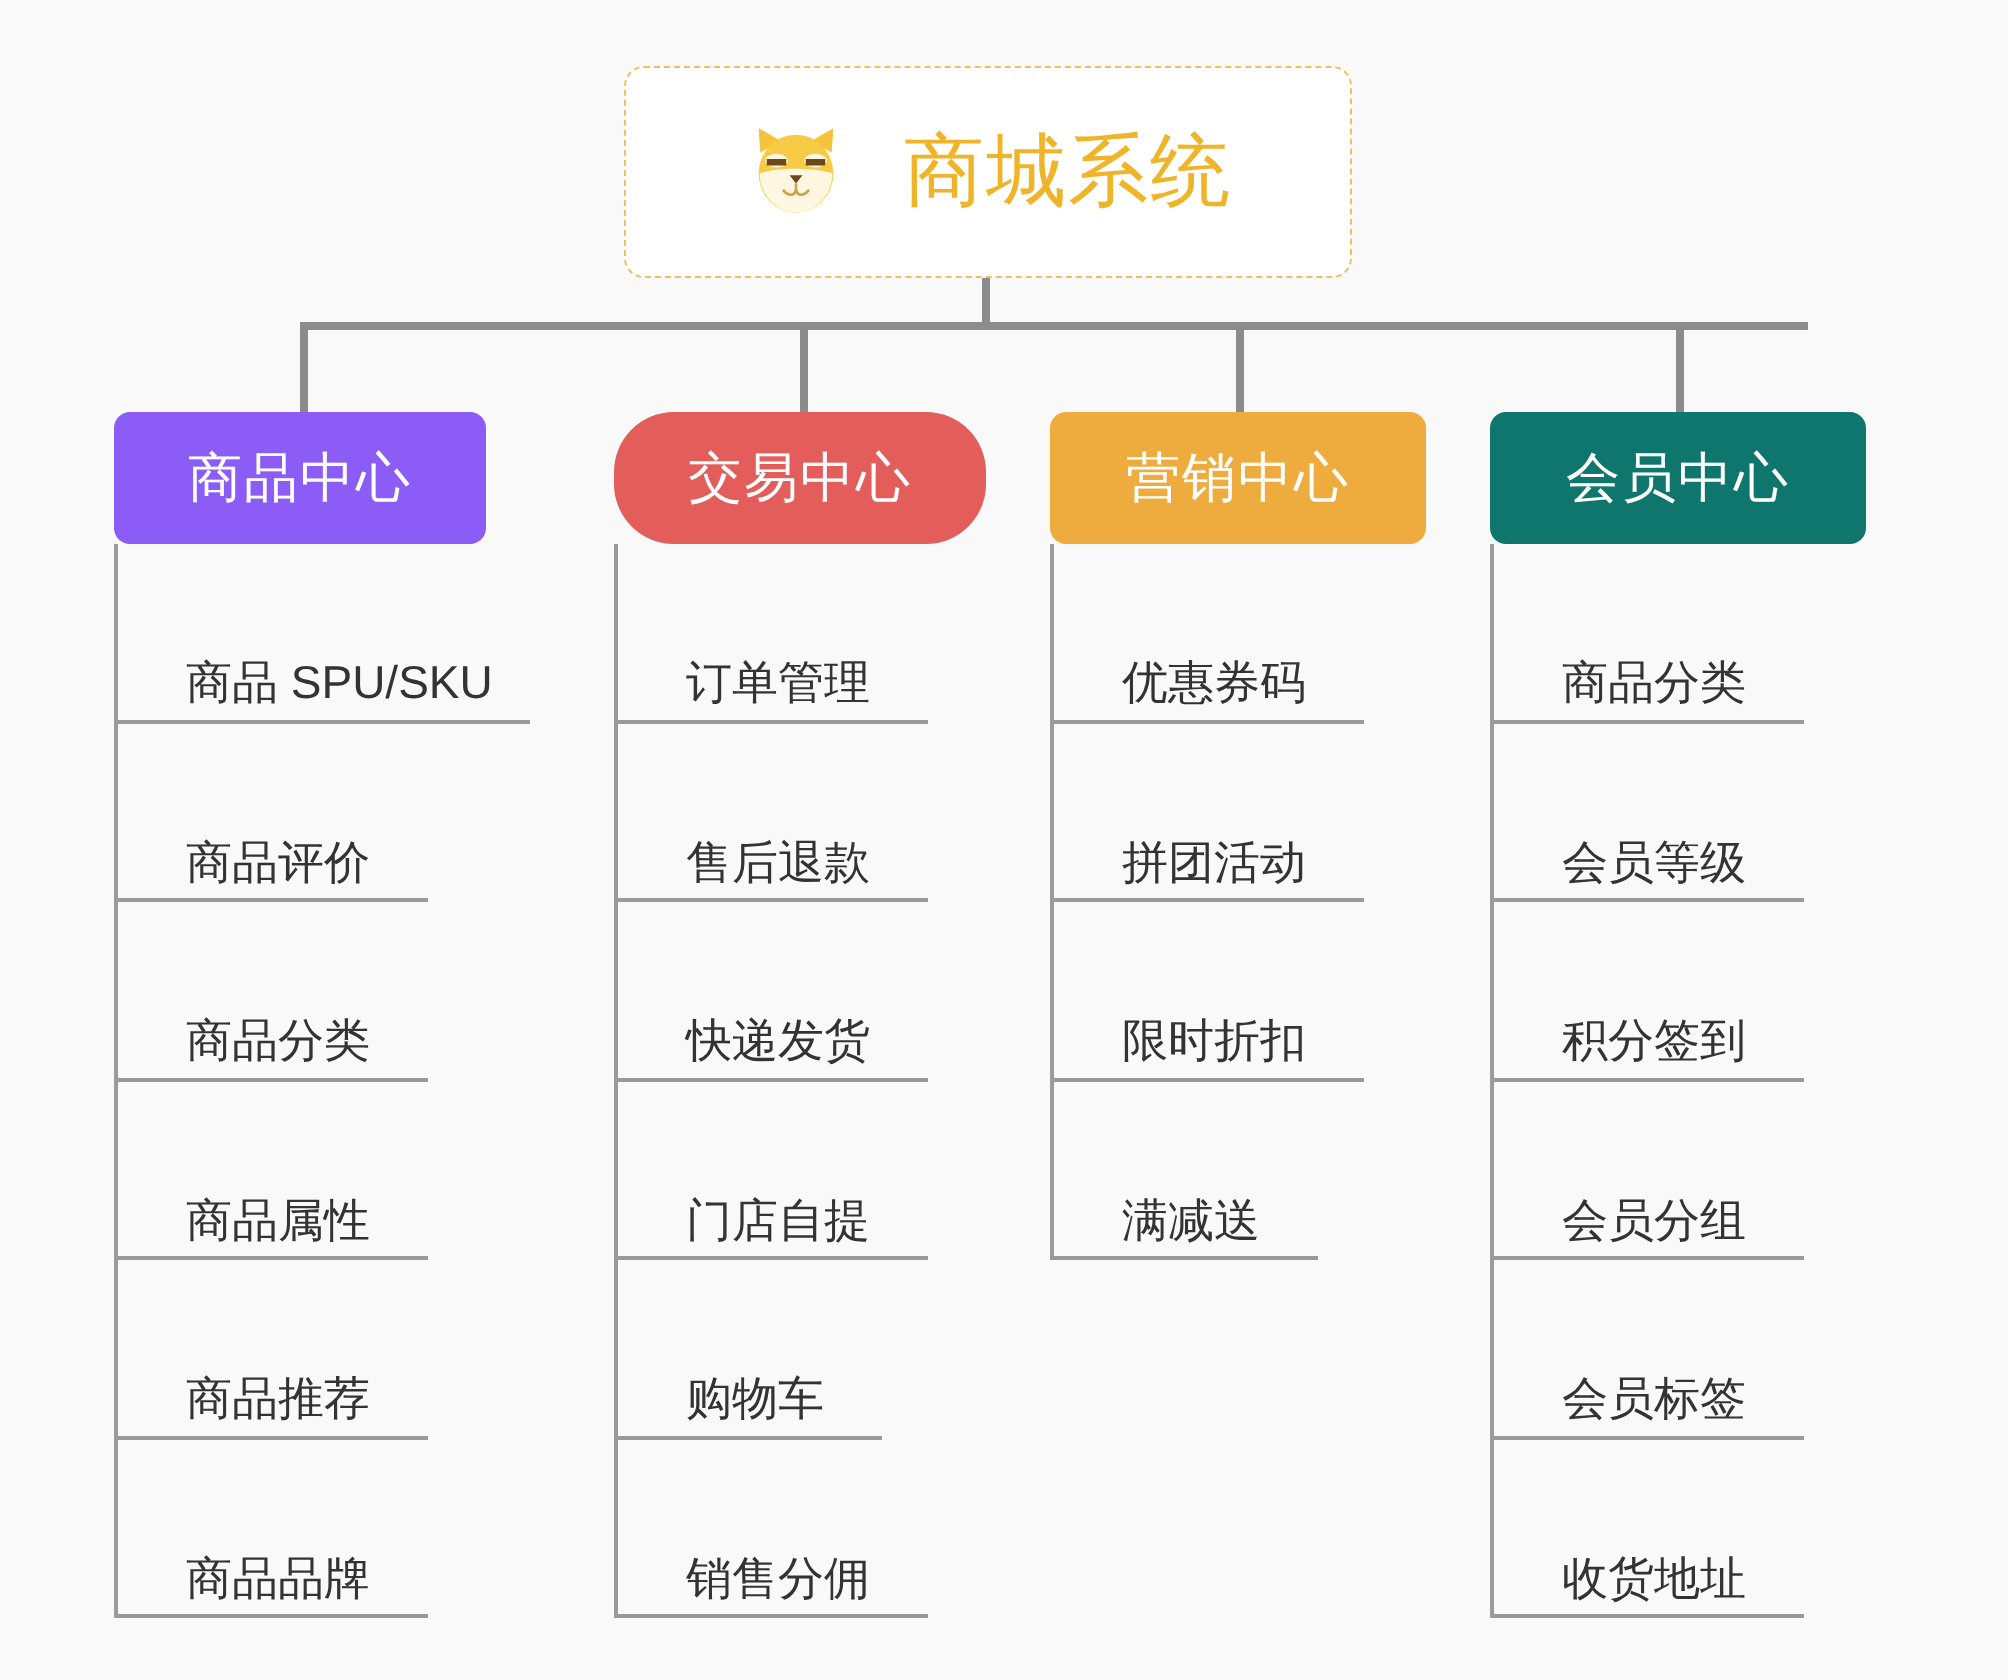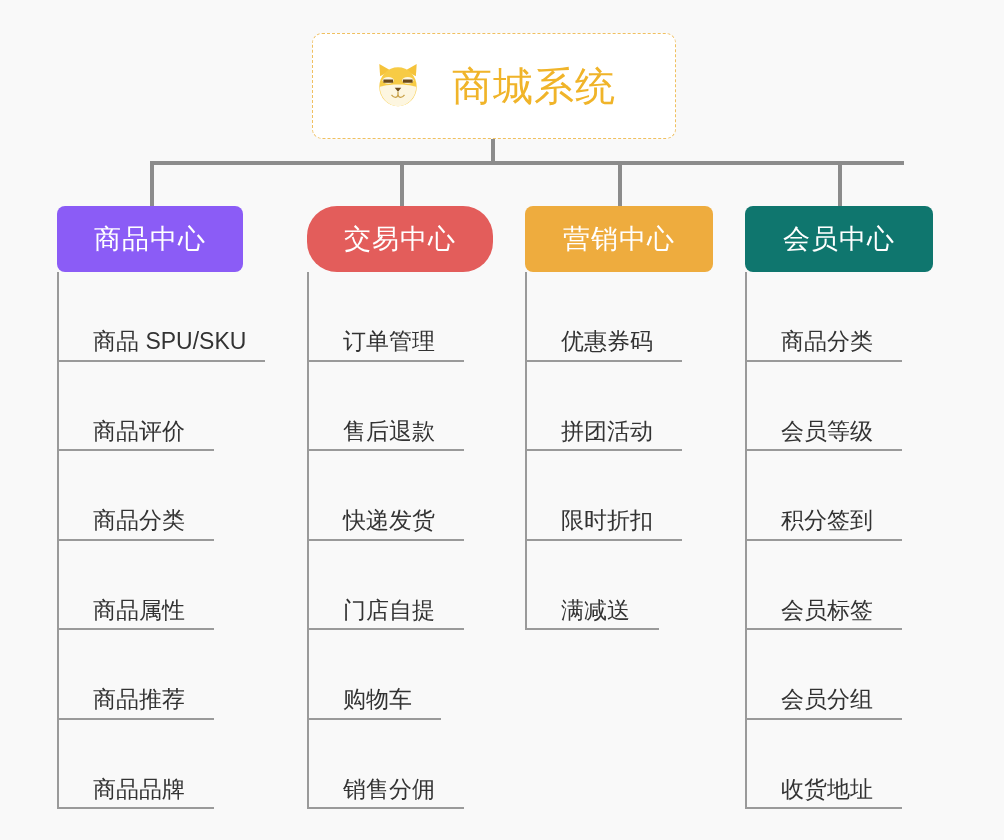--- a/index.html
+++ b/index.html
@@ -265,26 +265,26 @@
       <div class="item-row">
         <div class="item-underline" style="width: 155px;"></div>
         <span class="item-label">会员等级</span>
       </div>
       <div class="item-row">
         <div class="item-underline" style="width: 155px;"></div>
         <span class="item-label">积分签到</span>
       </div>
       <div class="item-row">
         <div class="item-underline" style="width: 155px;"></div>
+        <span class="item-label">会员分组</span>
+      </div>
+      <div class="item-row">
+        <div class="item-underline" style="width: 155px;"></div>
         <span class="item-label">会员标签</span>
       </div>
       <div class="item-row">
         <div class="item-underline" style="width: 155px;"></div>
-        <span class="item-label">会员分组</span>
-      </div>
-      <div class="item-row">
-        <div class="item-underline" style="width: 155px;"></div>
         <span class="item-label">收货地址</span>
       </div>
     </div>
   </div>
 
 </div>
 
 </body></html>

